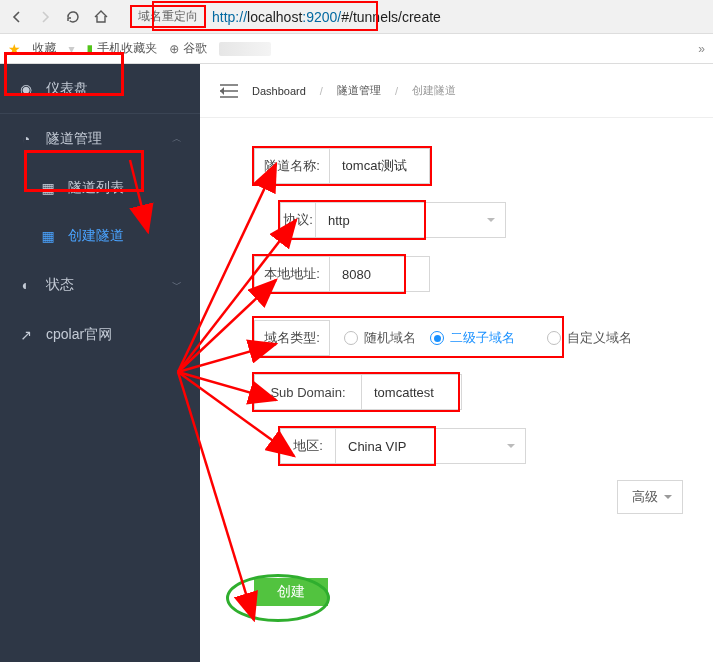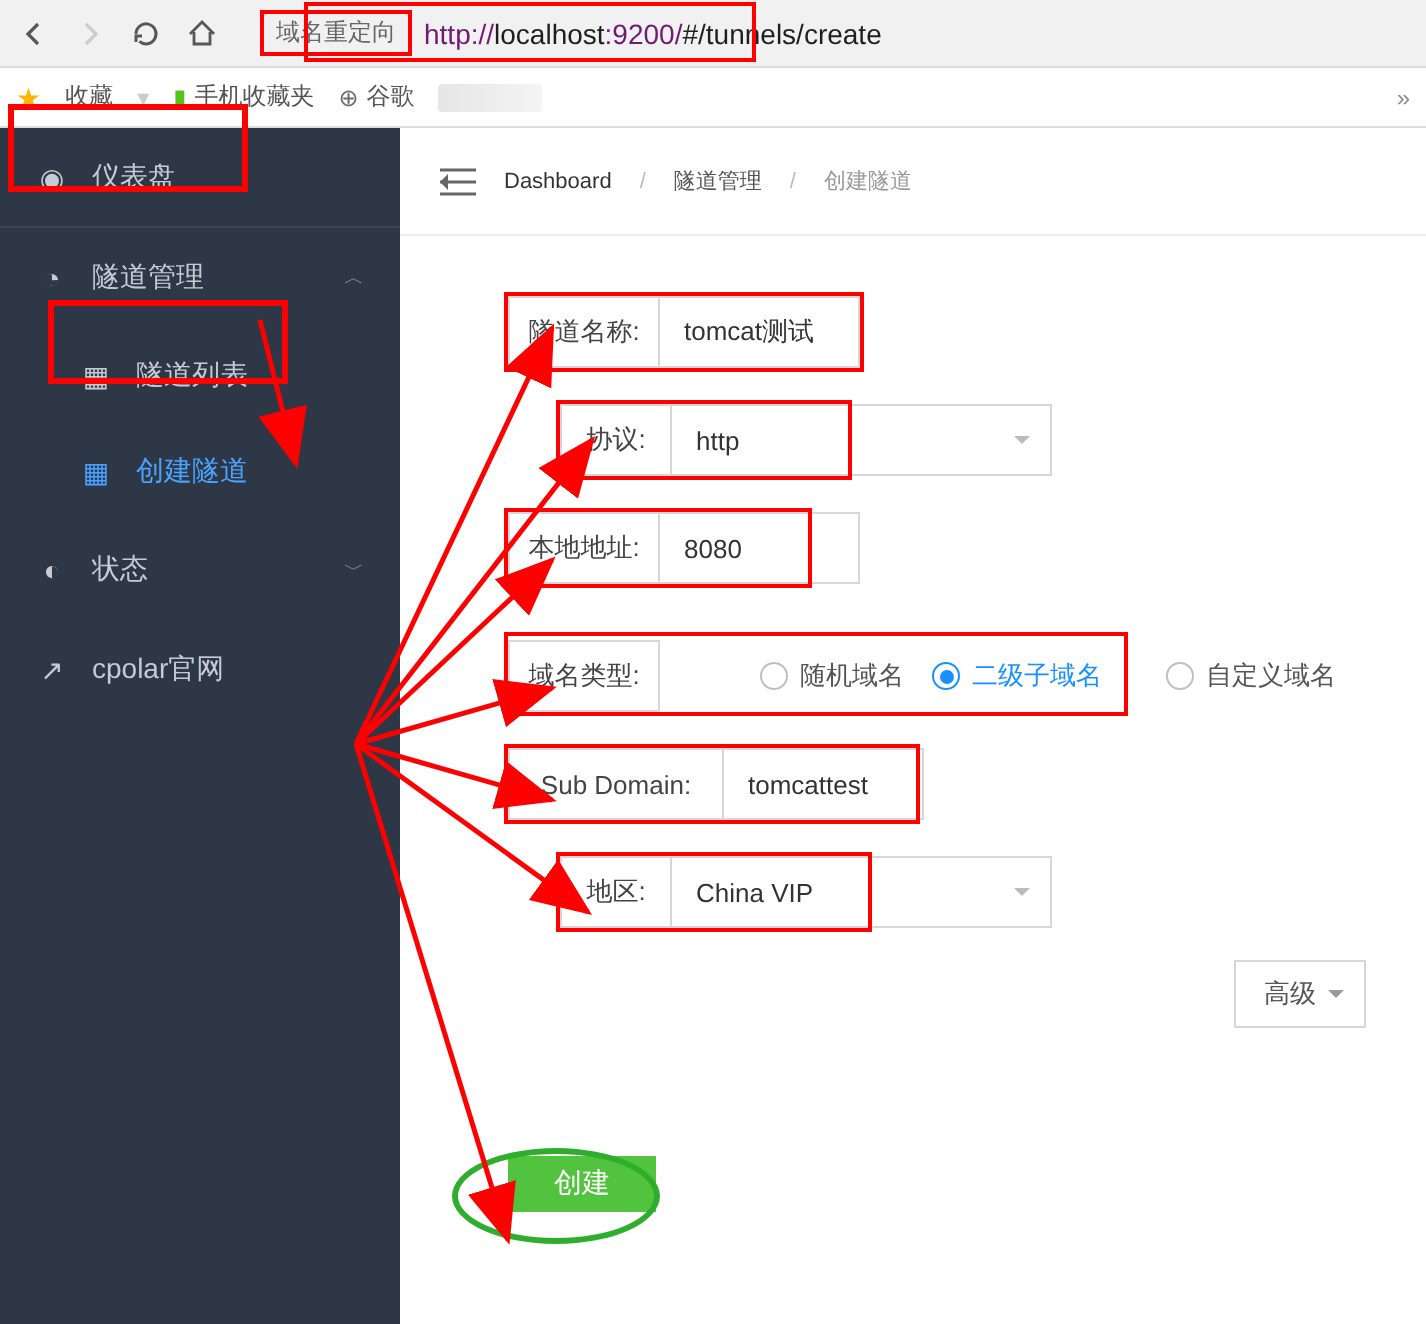--- a/index.html
+++ b/index.html
@@ -5,21 +5,21 @@
 * { margin: 0; padding: 0; box-sizing: border-box; font-family: "Microsoft YaHei", Arial, sans-serif; }
 body { width: 713px; height: 662px; background: #fff; font-size: 13px; overflow: hidden; position: relative; }
 
 
 .browser-bar { height: 34px; background: #f1f1f1; border-bottom: 1px solid #ddd; display: flex; align-items: center; padding: 0 8px; gap: 10px; position: relative; }
 .nav-btn { width: 18px; height: 18px; display: flex; align-items: center; justify-content: center; color: #7a7a7a; cursor: pointer; }
 .nav-btn.disabled { color: #c6c6c6; }
 .url-box { flex: 1; height: 26px; display: flex; align-items: center; padding: 0 6px; margin-left: 4px; position: relative; }
 .url-redirect { border: 2px solid #ff0000; padding: 1px 6px; font-size: 12px; color: #666; margin-right: 6px; }
 .url-text { color: #1f1f1f; font-size: 14px; }
-.url-text .gray { color: #701a75; }
+.url-text .gray { color: #0369a1; }
 .url-overlay-rect { position: absolute; left: 152px; top: 1px; width: 226px; height: 30px; border: 2px solid #fe0000; pointer-events: none; }
 
 
 .bookmark-bar { height: 30px; background: #fff; border-bottom: 1px solid #dcdcdc; display: flex; align-items: center; padding: 0 8px; gap: 12px; font-size: 12px; color: #555; }
 .star { color: #ffb400; font-size: 14px; }
 .bm-item { display: flex; align-items: center; gap: 4px; cursor: pointer; }
 .phone-ic { color: #52c41a; font-size: 12px; }
 .globe-ic { color: #6d6d6d; font-size: 12px; }
 .blur { width: 52px; height: 14px; background: linear-gradient(90deg,#e6e6e6,#f4f4f4); border-radius: 2px; }
 .chev { color: #8b8b8b; margin-left: auto; }
@@ -170,32 +170,32 @@
 
     <div class="form-area">
 
       <div class="form-row">
         <div class="lbl">隧道名称:</div>
         <div class="val" style="width:96px">tomcat测试</div>
         <div class="red-box" style="left:-2px; top:-2px; width:180px; height:40px;"></div>
       </div>
 
       <div class="form-row" style="margin-left:26px;">
-        <div class="lbl" style="width:56px">协议:</div>
+        <div class="lbl" style="width:36px">协议:</div>
         <div class="val sel">http</div>
         <div class="red-box" style="left:-2px; top:-2px; width:148px; height:40px;"></div>
       </div>
 
       <div class="form-row">
         <div class="lbl">本地地址:</div>
         <div class="val" style="width:70px">8080</div>
         <div class="red-box" style="left:-2px; top:-2px; width:154px; height:40px;"></div>
       </div>
 
-      <div class="form-row" style="margin-top:28px;gap:36px;">
+      <div class="form-row" style="margin-top:28px;">
         <div class="lbl">域名类型:</div>
         <div class="radios">
           <label class="radio">
             <span class="dot"></span>
             <span>随机域名</span>
           </label>
           <label class="radio checked">
             <span class="dot"></span>
             <span>二级子域名</span>
           </label>

